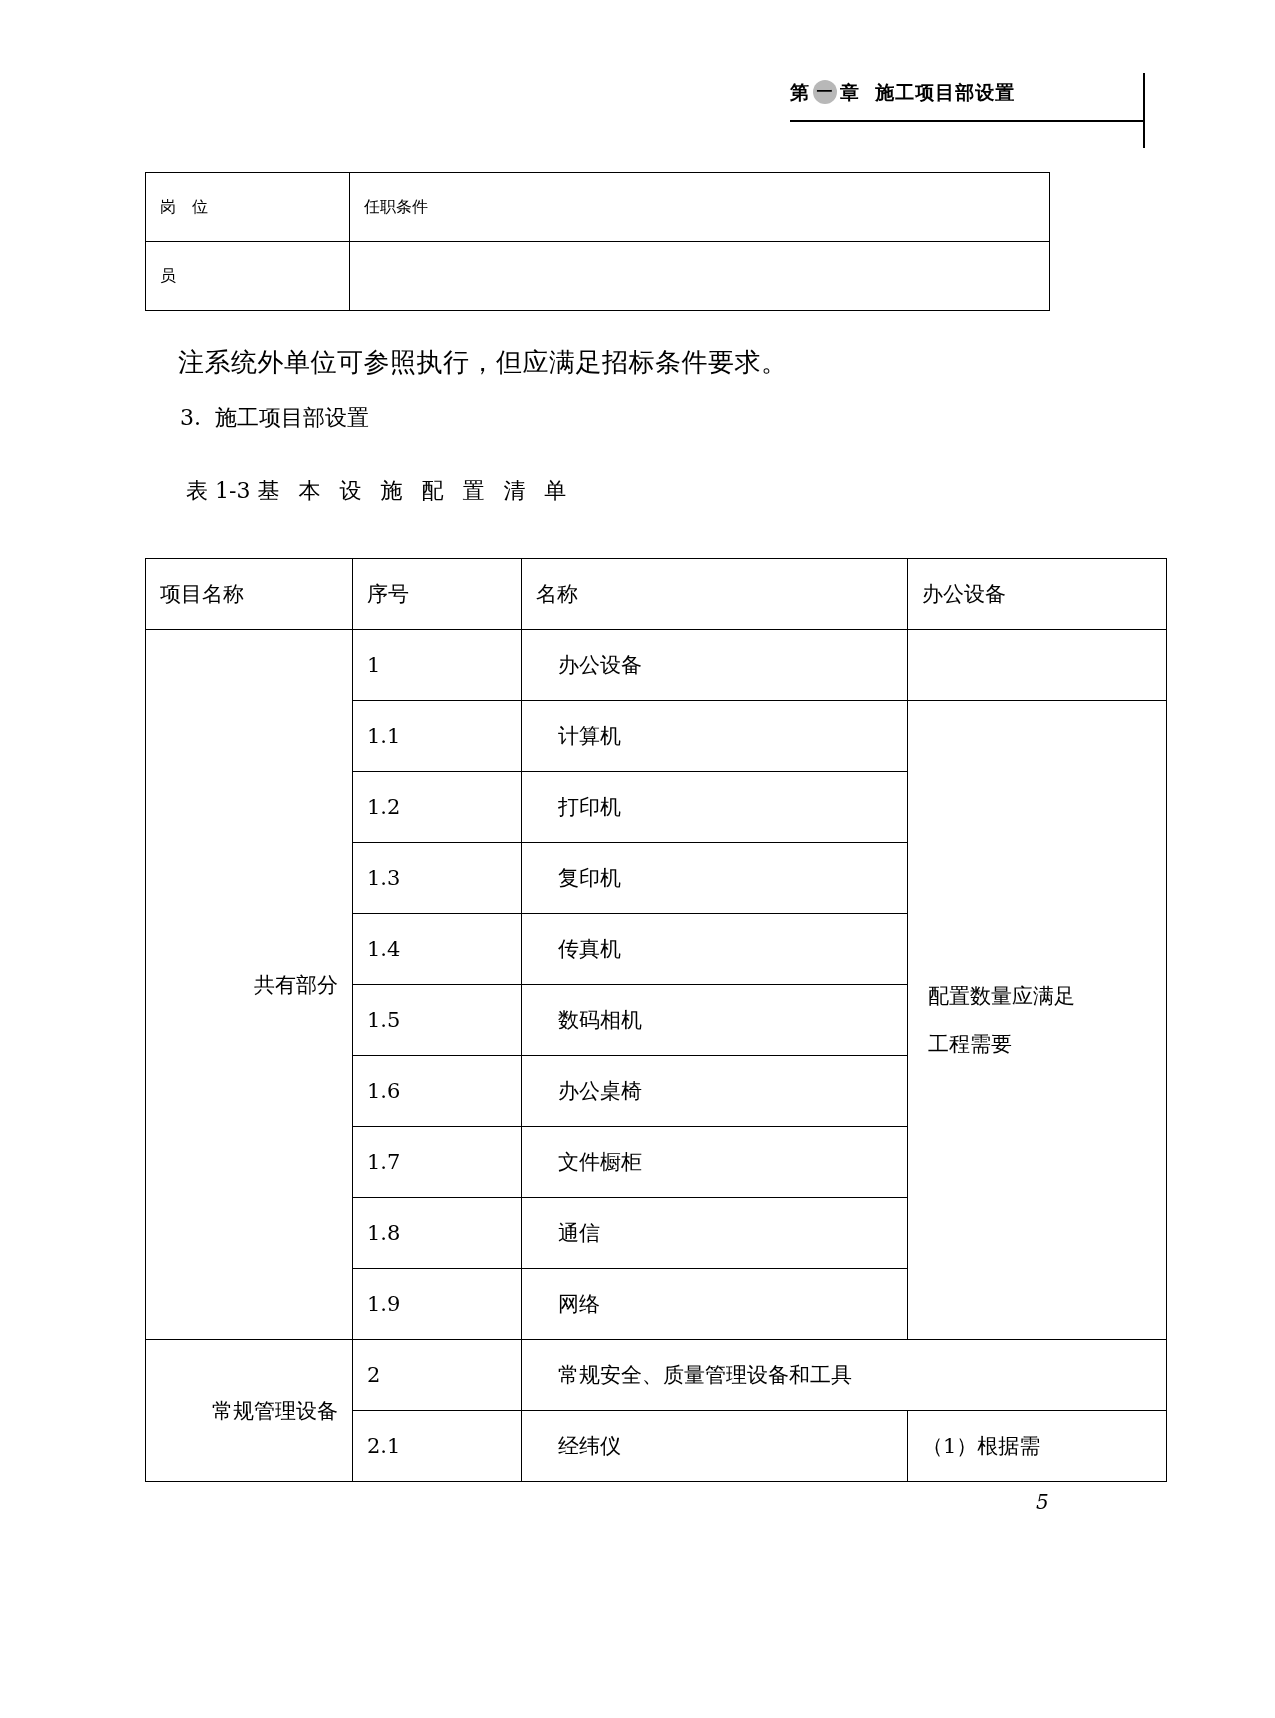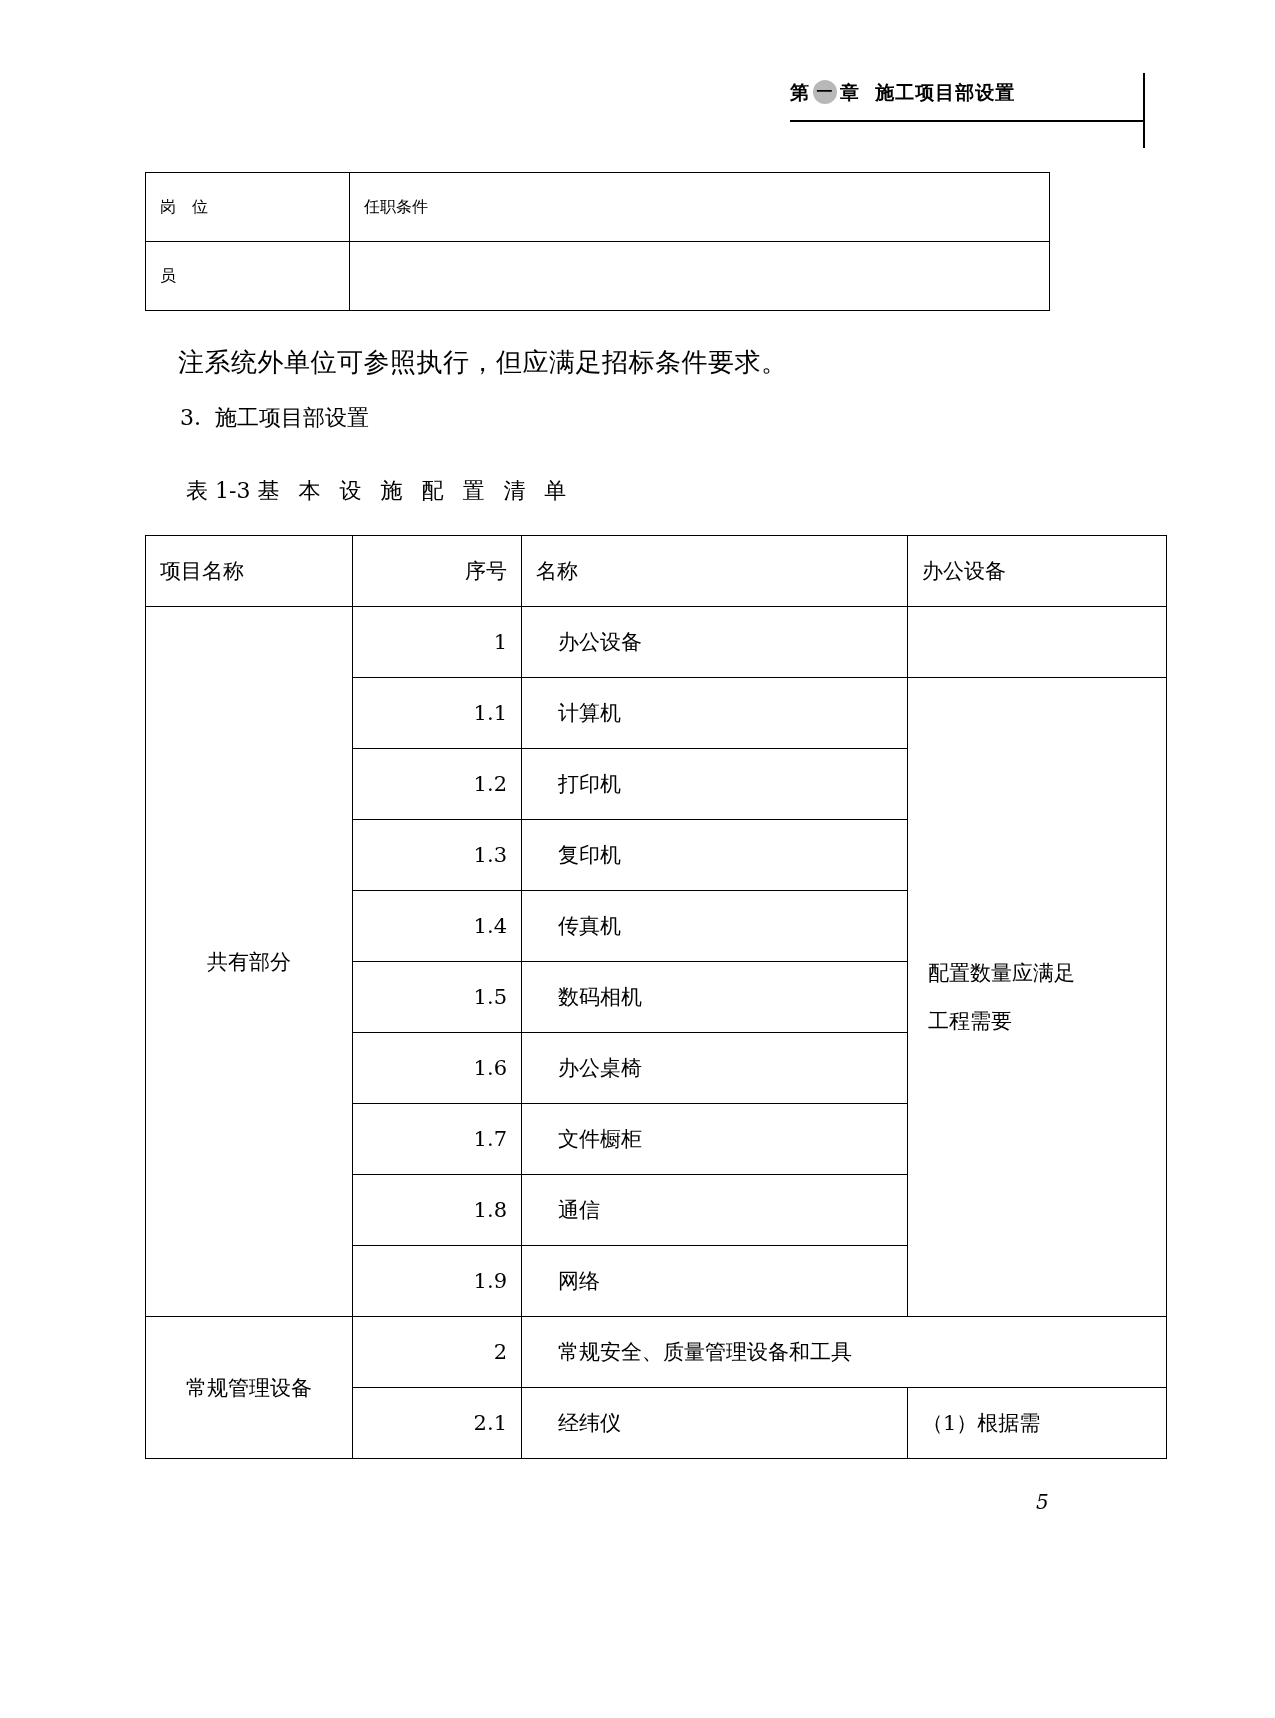--- a/index.html
+++ b/index.html
@@ -112,38 +112,38 @@
     left: 186px;
     top: 476px;
     font-size: 22px;
   }
   .caption-spaced { letter-spacing: 6px; }
 
   
   .table2 {
     position: absolute;
     left: 145px;
-    top: 535px;
+    top: 558px;
     width: 905px;
   }
   .table2 td {
     height: 70px;
     font-size: 21px;
   }
   .c1 { width: 178px; }
-  .c2 { width: 140px; text-align: right; }
+  .c2 { width: 140px; }
   .c3 { width: 357px; }
   .c4 { width: 230px; }
   .indent { padding-left: 36px; }
   .cell-note {
     line-height: 2.3;
     padding-left: 20px;
   }
   .vcat {
-    text-align: center;
+    text-align: right;
     padding-left: 14px;
   }
 
   
   .page-number {
     position: absolute;
     left: 1036px;
     top: 1490px;
     font-size: 20px;
     font-style: italic;

